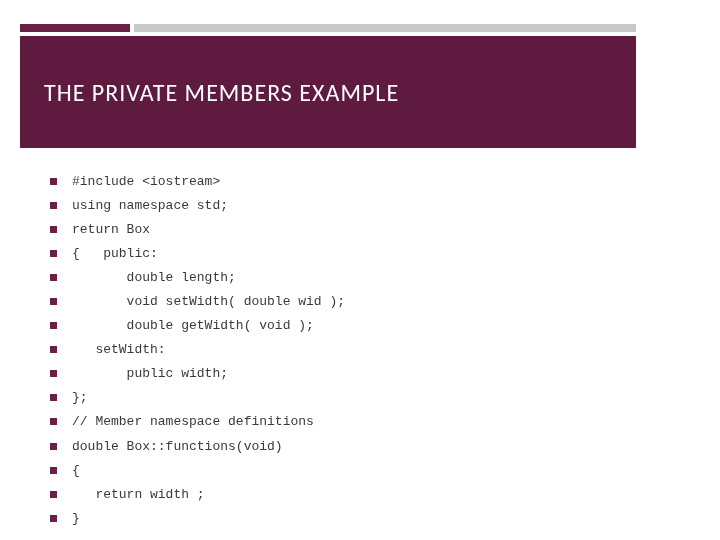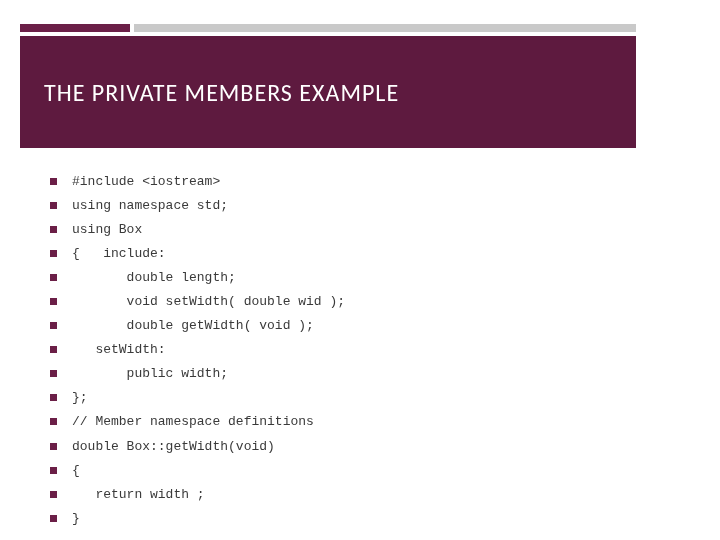--- a/index.html
+++ b/index.html
@@ -83,28 +83,28 @@
   </div>
 
   <div class="title-block">
     <h1>THE PRIVATE MEMBERS EXAMPLE</h1>
   </div>
 
   <div class="content">
     <ul class="bullet-list">
       <li>#include &lt;iostream&gt;</li>
       <li>using namespace std;</li>
-      <li>using Box</li>
-      <li>{   include:</li>
+      <li>return Box</li>
+      <li>{   public:</li>
       <li>       double length;</li>
       <li>       void setWidth( double wid );</li>
       <li>       double getWidth( void );</li>
       <li>   setWidth:</li>
       <li>       public width;</li>
       <li>};</li>
       <li>// Member namespace definitions</li>
-      <li>double Box::getWidth(void)</li>
+      <li>double Box::functions(void)</li>
       <li>{</li>
       <li>   return width ;</li>
       <li>}</li>
     </ul>
   </div>
 </div>
 
 </body></html>

